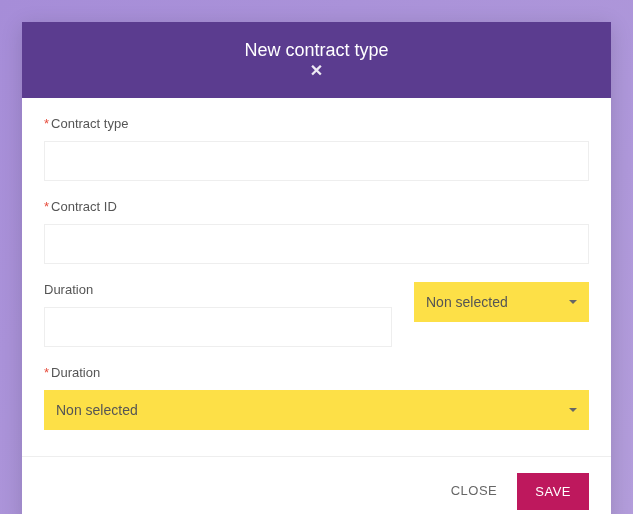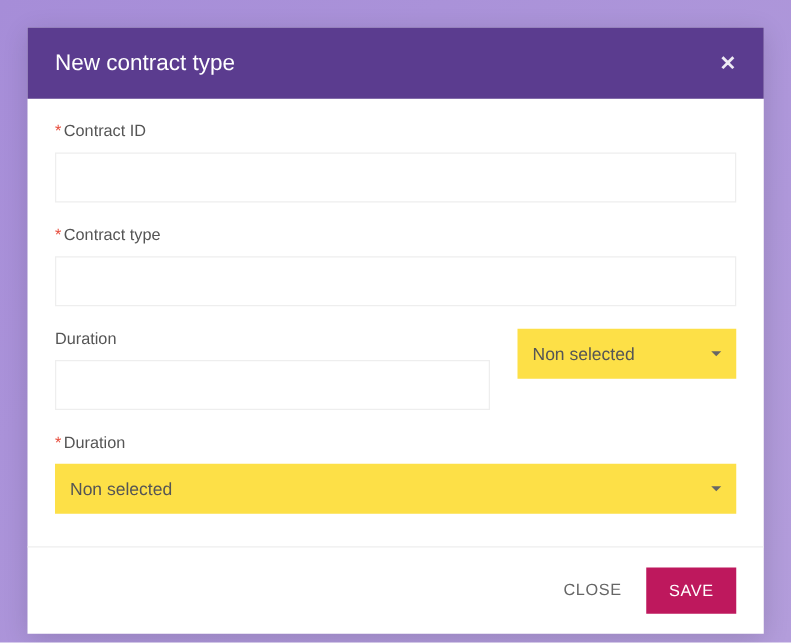--- a/index.html
+++ b/index.html
@@ -20,20 +20,21 @@
       box-shadow: 0 4px 20px rgba(0,0,0,0.15);
       width: 100%;
     }
     .modal-header {
       background: #5b3c8f;
       color: #fff;
       padding: 18px 22px;
       display: flex;
       justify-content: space-between;
       align-items: center;
+      flex-direction: column;
     }
     .modal-title {
       font-size: 18px;
       font-weight: 500;
     }
     .close-icon {
       cursor: pointer;
       font-size: 16px;
       font-weight: bold;
       color: #fff;
@@ -131,26 +132,26 @@
 
 <div class="modal">
   <div class="modal-header">
     <div class="modal-title">New contract type</div>
     <div class="close-icon">✕</div>
   </div>
 
   <div class="modal-body">
 
     <div class="form-group">
-      <label class="label"><span class="required">*</span><span>Contract ID</span></label>
+      <label class="label"><span class="required">*</span><span>Contract type</span></label>
       <input class="input" type="text" value="" style="">
     </div>
 
     <div class="form-group">
-      <label class="label"><span class="required">*</span><span>Contract type</span></label>
+      <label class="label"><span class="required">*</span><span>Contract ID</span></label>
       <input class="input" type="text" value="" style="">
     </div>
 
     <div class="form-row">
       <div class="form-group col-duration">
         <label class="label">Duration</label>
         <input class="input" type="text" value="" style="">
       </div>
       <div class="form-group col-unit">
         <div class="select">

